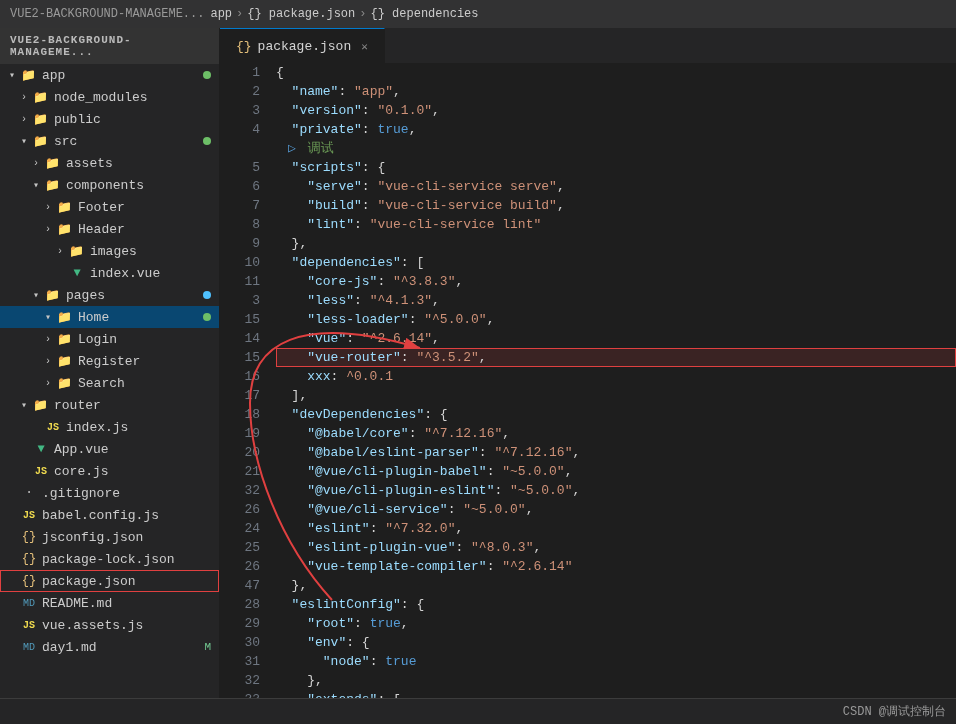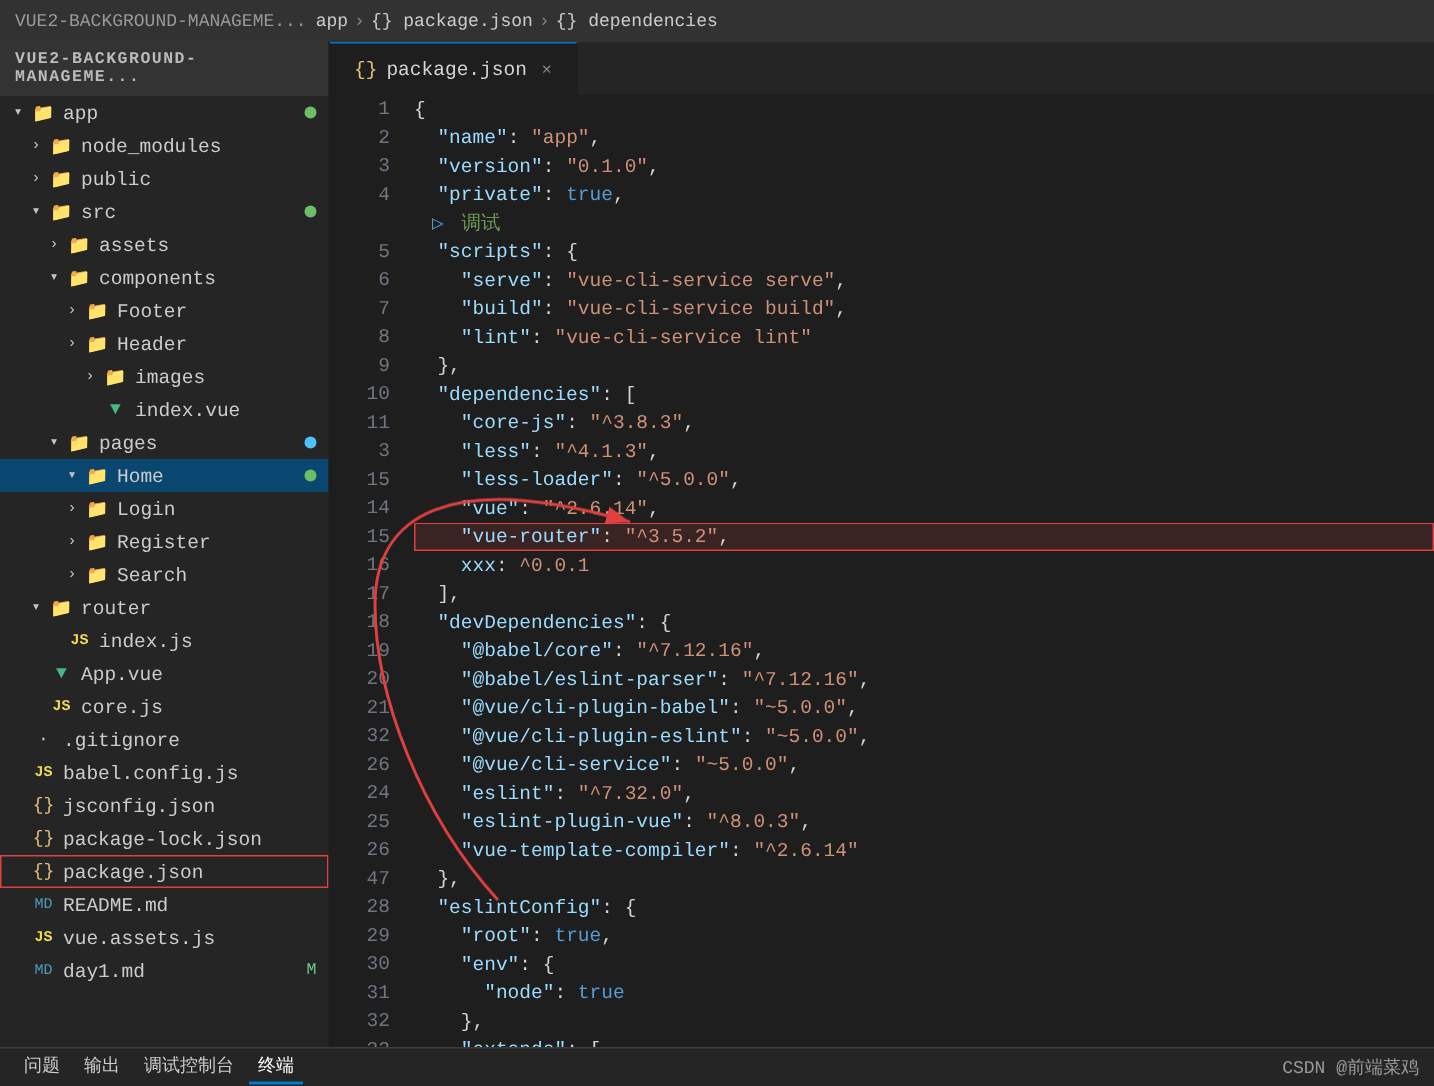--- a/index.html
+++ b/index.html
@@ -476,20 +476,14 @@
           <div class="code-line"><span style="color:#9cdcfe">    "env"</span><span style="color:#d4d4d4">: </span><span style="color:#d4d4d4">{</span></div>
           <div class="code-line"><span style="color:#9cdcfe">      "node"</span><span style="color:#d4d4d4">: </span><span style="color:#569cd6">true</span></div>
           <div class="code-line"><span style="color:#d4d4d4">    },</span></div>
           <div class="code-line"><span style="color:#9cdcfe">    "extends"</span><span style="color:#d4d4d4">: </span><span style="color:#d4d4d4">[</span></div>
         </div>
     </div>
   </div>
 </div>
 
 <div class="bottom-panel">
-  <div id="bottom-tabs" style="display: flex; gap: 4px;">
-      <div class="bottom-tab">问题</div>
-      <div class="bottom-tab">输出</div>
-      <div class="bottom-tab">调试控制台</div>
-      <div class="bottom-tab active">终端</div>
-    </div>
-  <div class="bottom-right">CSDN @前端菜鸡</div>
+  <div class="bottom-right">CSDN @调试控制台</div>
 </div>
 
 </body></html>

